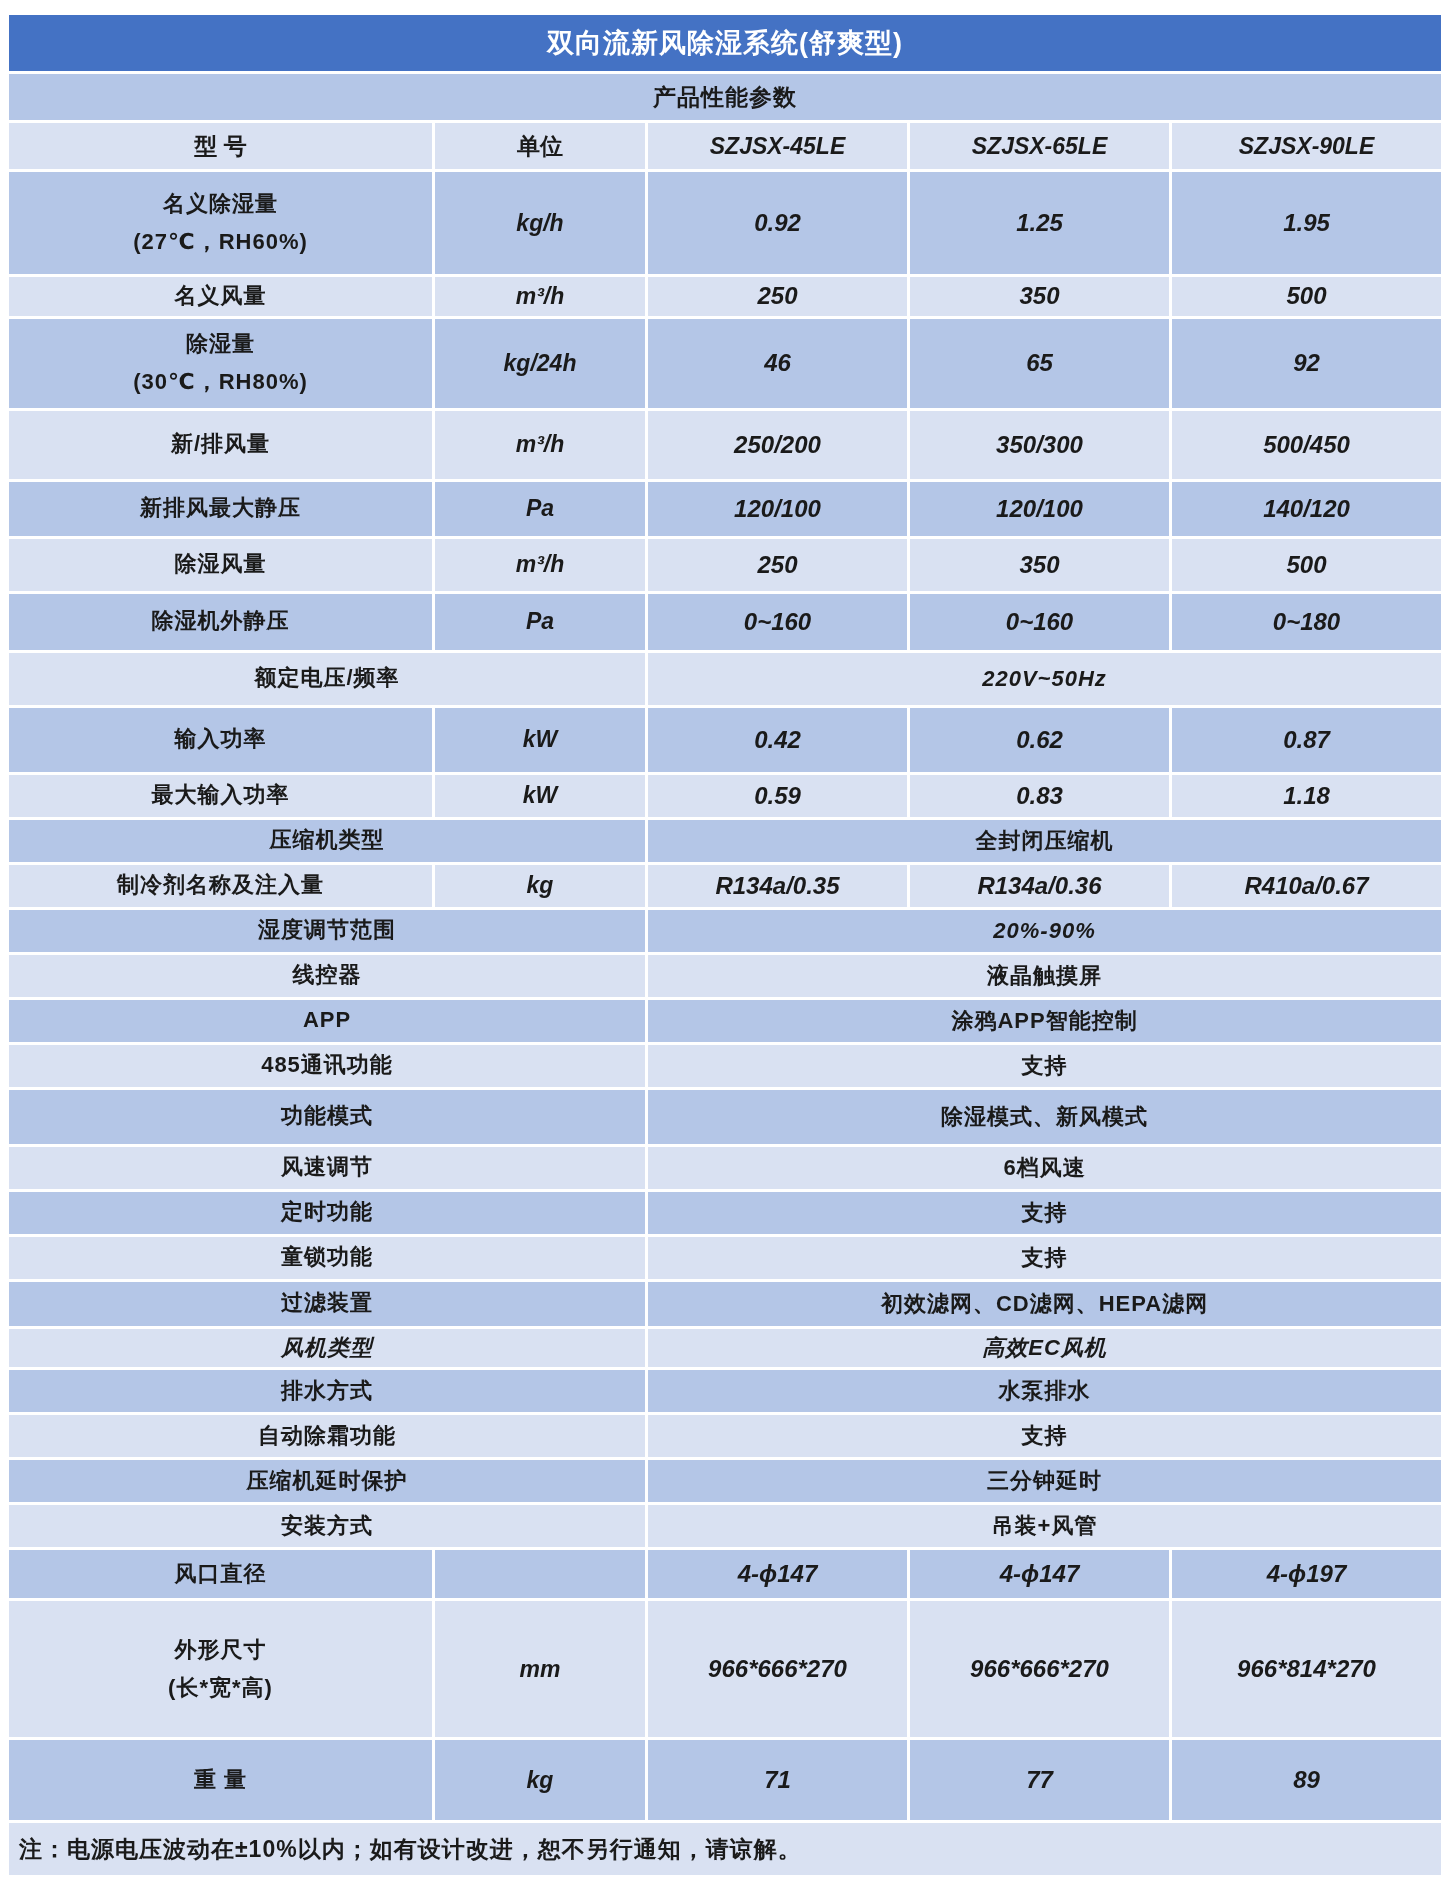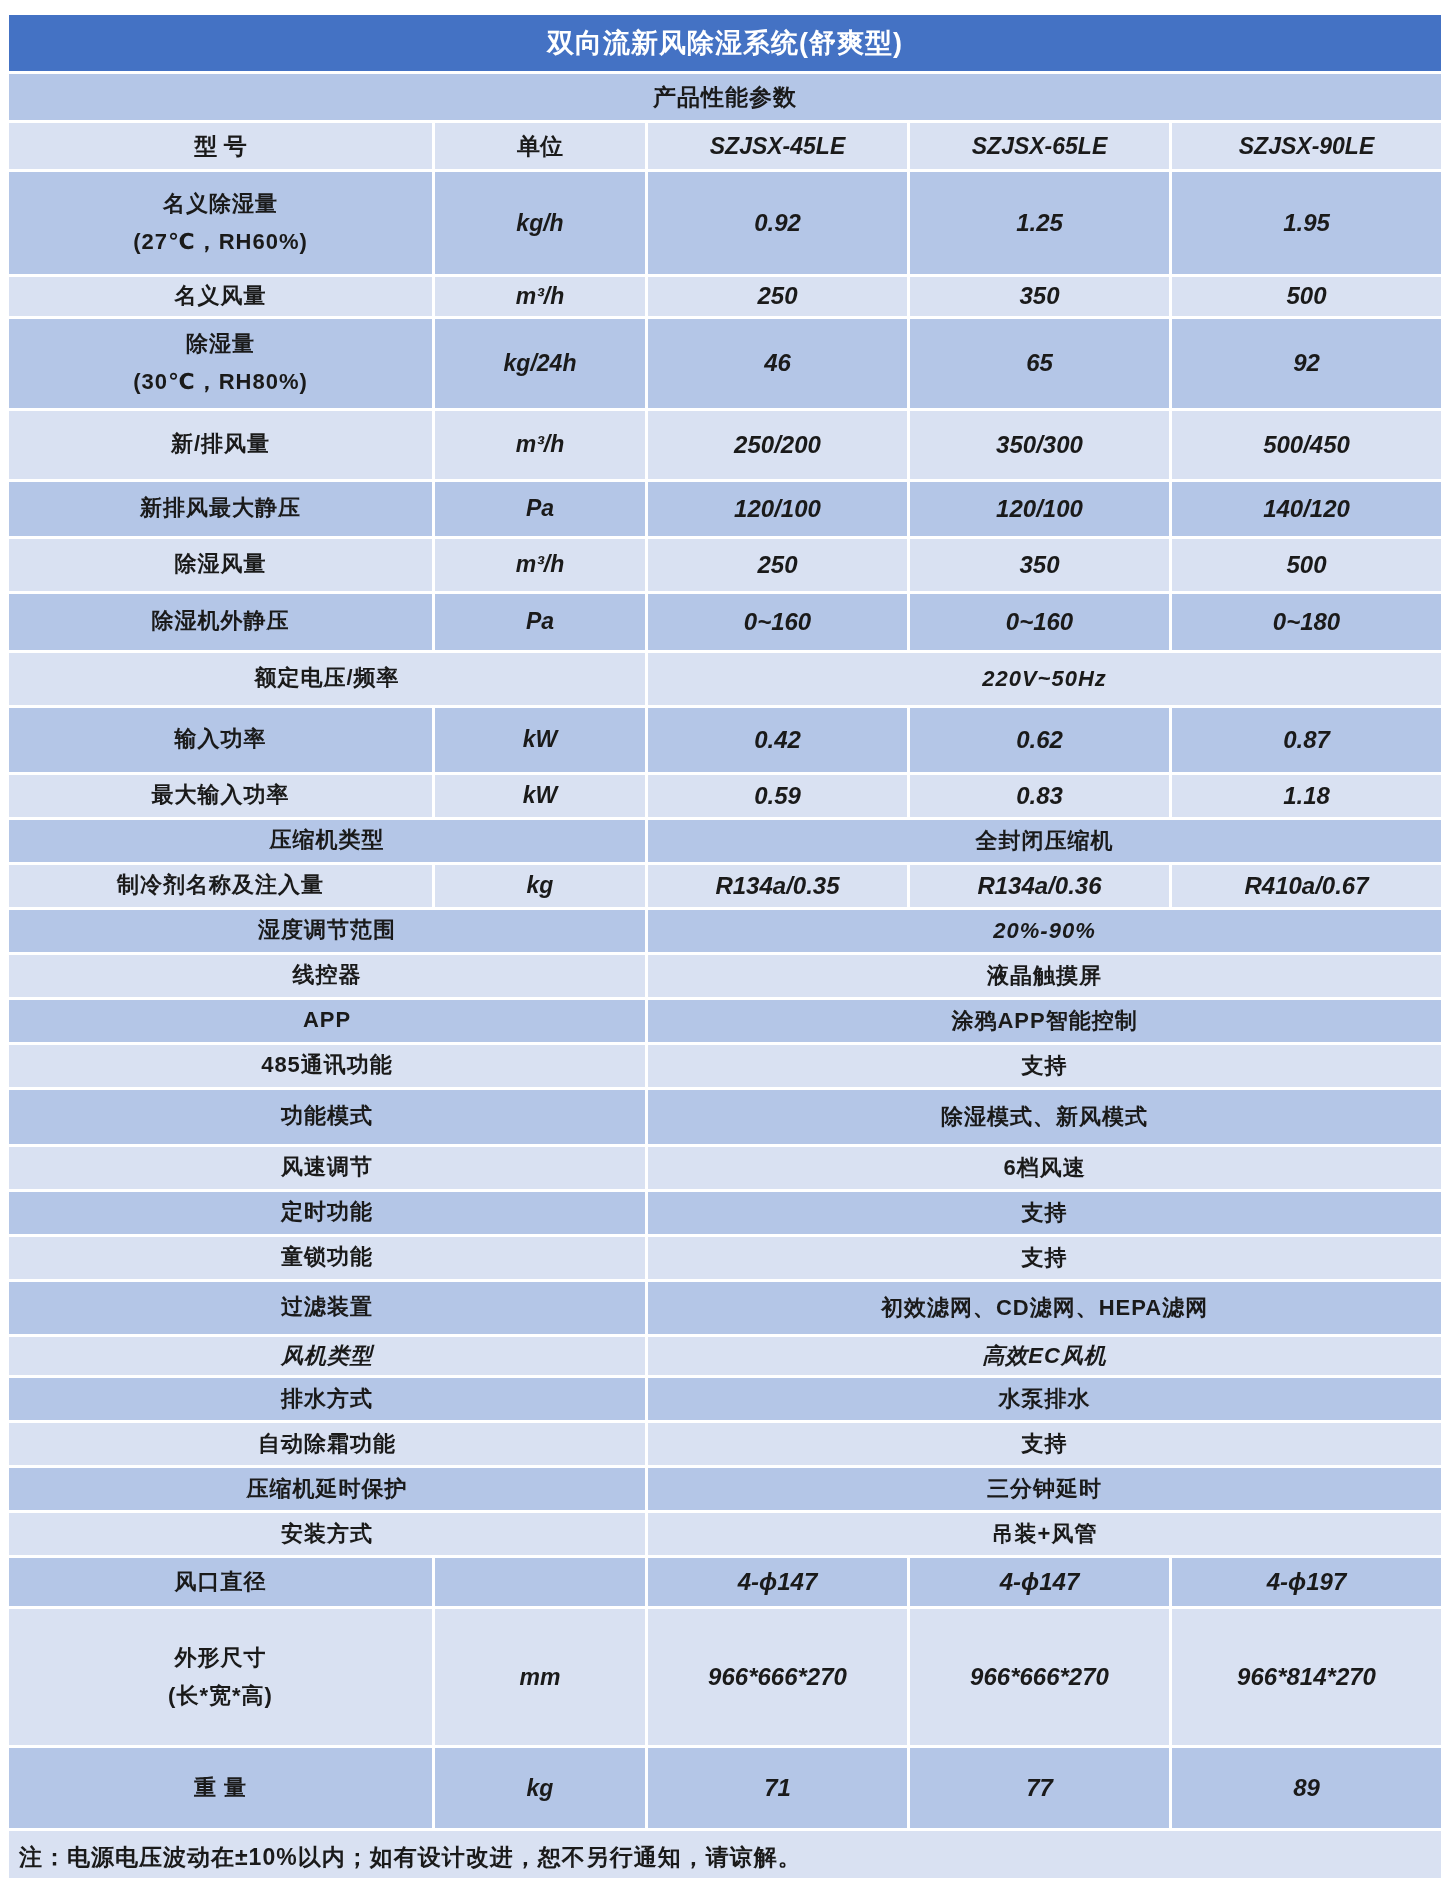--- a/index.html
+++ b/index.html
@@ -201,21 +201,21 @@
           <td class="merged-value-cell" colspan="3">6档风速</td>
         </tr>
         <tr class="dark" style="height: 42px;">
           <td class="row-label" colspan="2">定时功能</td>
           <td class="merged-value-cell" colspan="3">支持</td>
         </tr>
         <tr class="light" style="height: 42px;">
           <td class="row-label" colspan="2">童锁功能</td>
           <td class="merged-value-cell" colspan="3">支持</td>
         </tr>
-        <tr class="dark" style="height: 52px;">
+        <tr class="dark" style="height: 44px;">
           <td class="row-label" colspan="2">过滤装置</td>
           <td class="merged-value-cell" colspan="3">初效滤网、CD滤网、HEPA滤网</td>
         </tr>
         <tr class="light" style="height: 38px; font-style: italic;">
           <td class="row-label" colspan="2">风机类型</td>
           <td class="merged-value-cell" colspan="3">高效EC风机</td>
         </tr>
         <tr class="dark" style="height: 42px;">
           <td class="row-label" colspan="2">排水方式</td>
           <td class="merged-value-cell" colspan="3">水泵排水</td>

